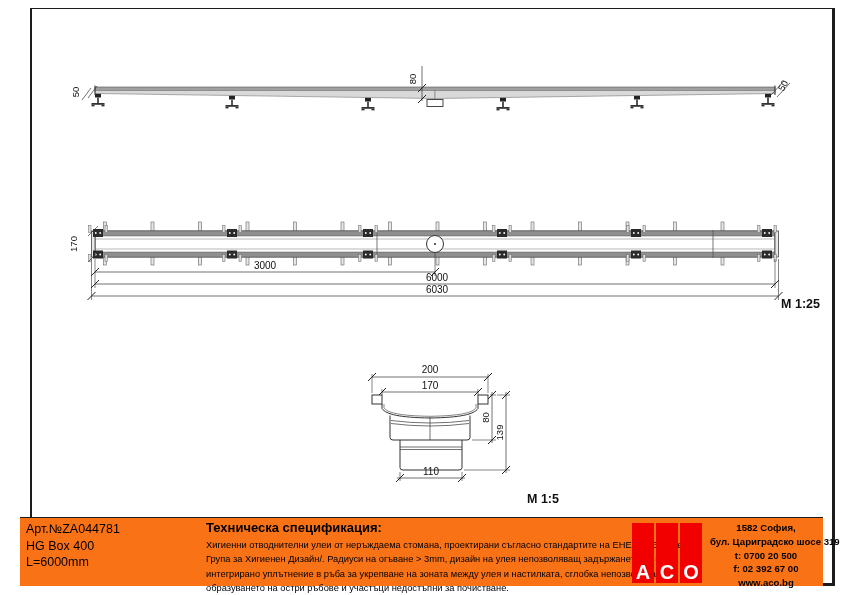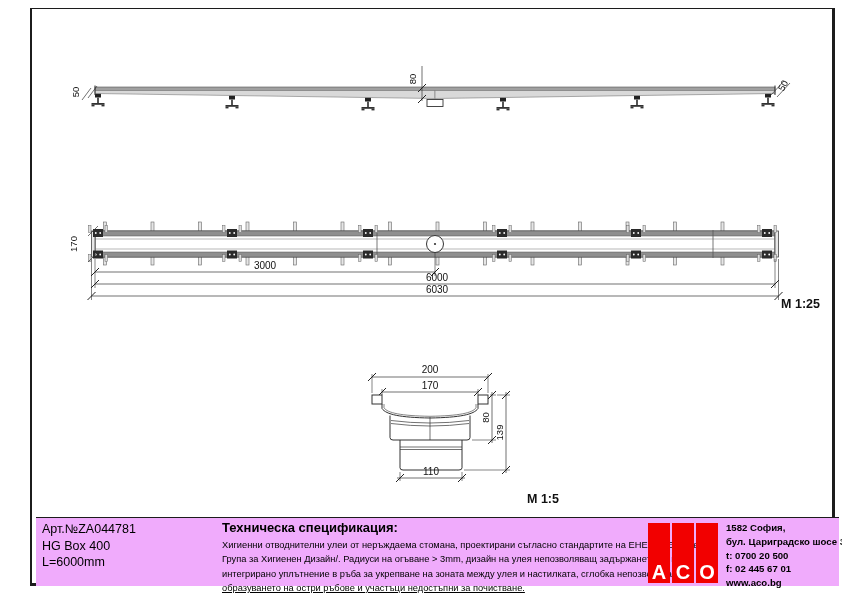--- a/index.html
+++ b/index.html
@@ -8,36 +8,36 @@
     font-family:"Liberation Sans",sans-serif;color:#111;overflow:hidden;
   }
   .frame{
     position:absolute;left:30px;top:8px;width:805px;height:578px;
     border-style:solid;border-color:#1c1c1c;border-width:1px 3px 3px 2px;
     box-sizing:border-box;background:transparent;
   }
   .drawing-svg{position:absolute;left:0;top:0;}
   
   .titleblock{
-    position:absolute;left:36px;top:517px;width:803px;height:69px;
-    border-top:1.5px solid #1c1c1c;box-sizing:border-box;background:#f0abfc;
+    position:absolute;left:20px;top:517px;width:803px;height:69px;
+    border-top:1.5px solid #1c1c1c;box-sizing:border-box;background:#f97316;
   }
   .tb-product{position:absolute;left:6px;top:3px;font-size:12.5px;line-height:16.5px;color:#000;}
   .tb-spec{position:absolute;left:186px;top:2px;width:430px;}
   .tb-spec-heading{font-size:13px;font-weight:700;margin:0 0 3px 0;color:#000;}
   .tb-spec-line{font-size:9.3px;line-height:14.4px;color:#000;white-space:nowrap;}
-  .tb-spec-line.underlined{text-decoration:underline;}
+  .tb-spec-line.underlined{}
   
   .tb-logo{position:absolute;left:612px;top:5px;width:70px;height:60px;display:flex;gap:2px;}
   .logo-bar{flex:1;display:flex;align-items:flex-end;justify-content:center;}
   .logo-letter{color:#fff;font-weight:700;font-size:20px;line-height:1;padding-bottom:1px;
     font-family:"Liberation Sans",sans-serif;}
   
   .tb-address{position:absolute;left:690px;top:3px;width:112px;font-size:9.6px;
-    line-height:13.8px;font-weight:600;color:#000;white-space:nowrap;}
+    line-height:13.8px;font-weight:600;color:#000;white-space:nowrap;text-align:center;}
 </style>
 </head>
 <body>
 
 <div class="frame"></div>
 
 <svg class="drawing-svg" width="842" height="517" viewBox="0 0 842 517">
   <defs>
     <g id="tick">
       <line x1="-4" y1="4" x2="4" y2="-4" stroke="#222" stroke-width="1"></line>
@@ -264,16 +264,16 @@
     </div>
     <div class="logo-bar" style="background: rgb(242, 0, 0);">
       <span class="logo-letter">O</span>
     </div>
   </div>
 
   <div class="tb-address">
     <div>1582 София,</div>
     <div>бул. Цариградско шосе 319</div>
     <div>t: 0700 20 500</div>
-    <div>f: 02 445 67 01</div>
+    <div>f: 02 392 67 00</div>
     <div>www.aco.bg</div>
   </div>
 </div>
 
 </body></html>

